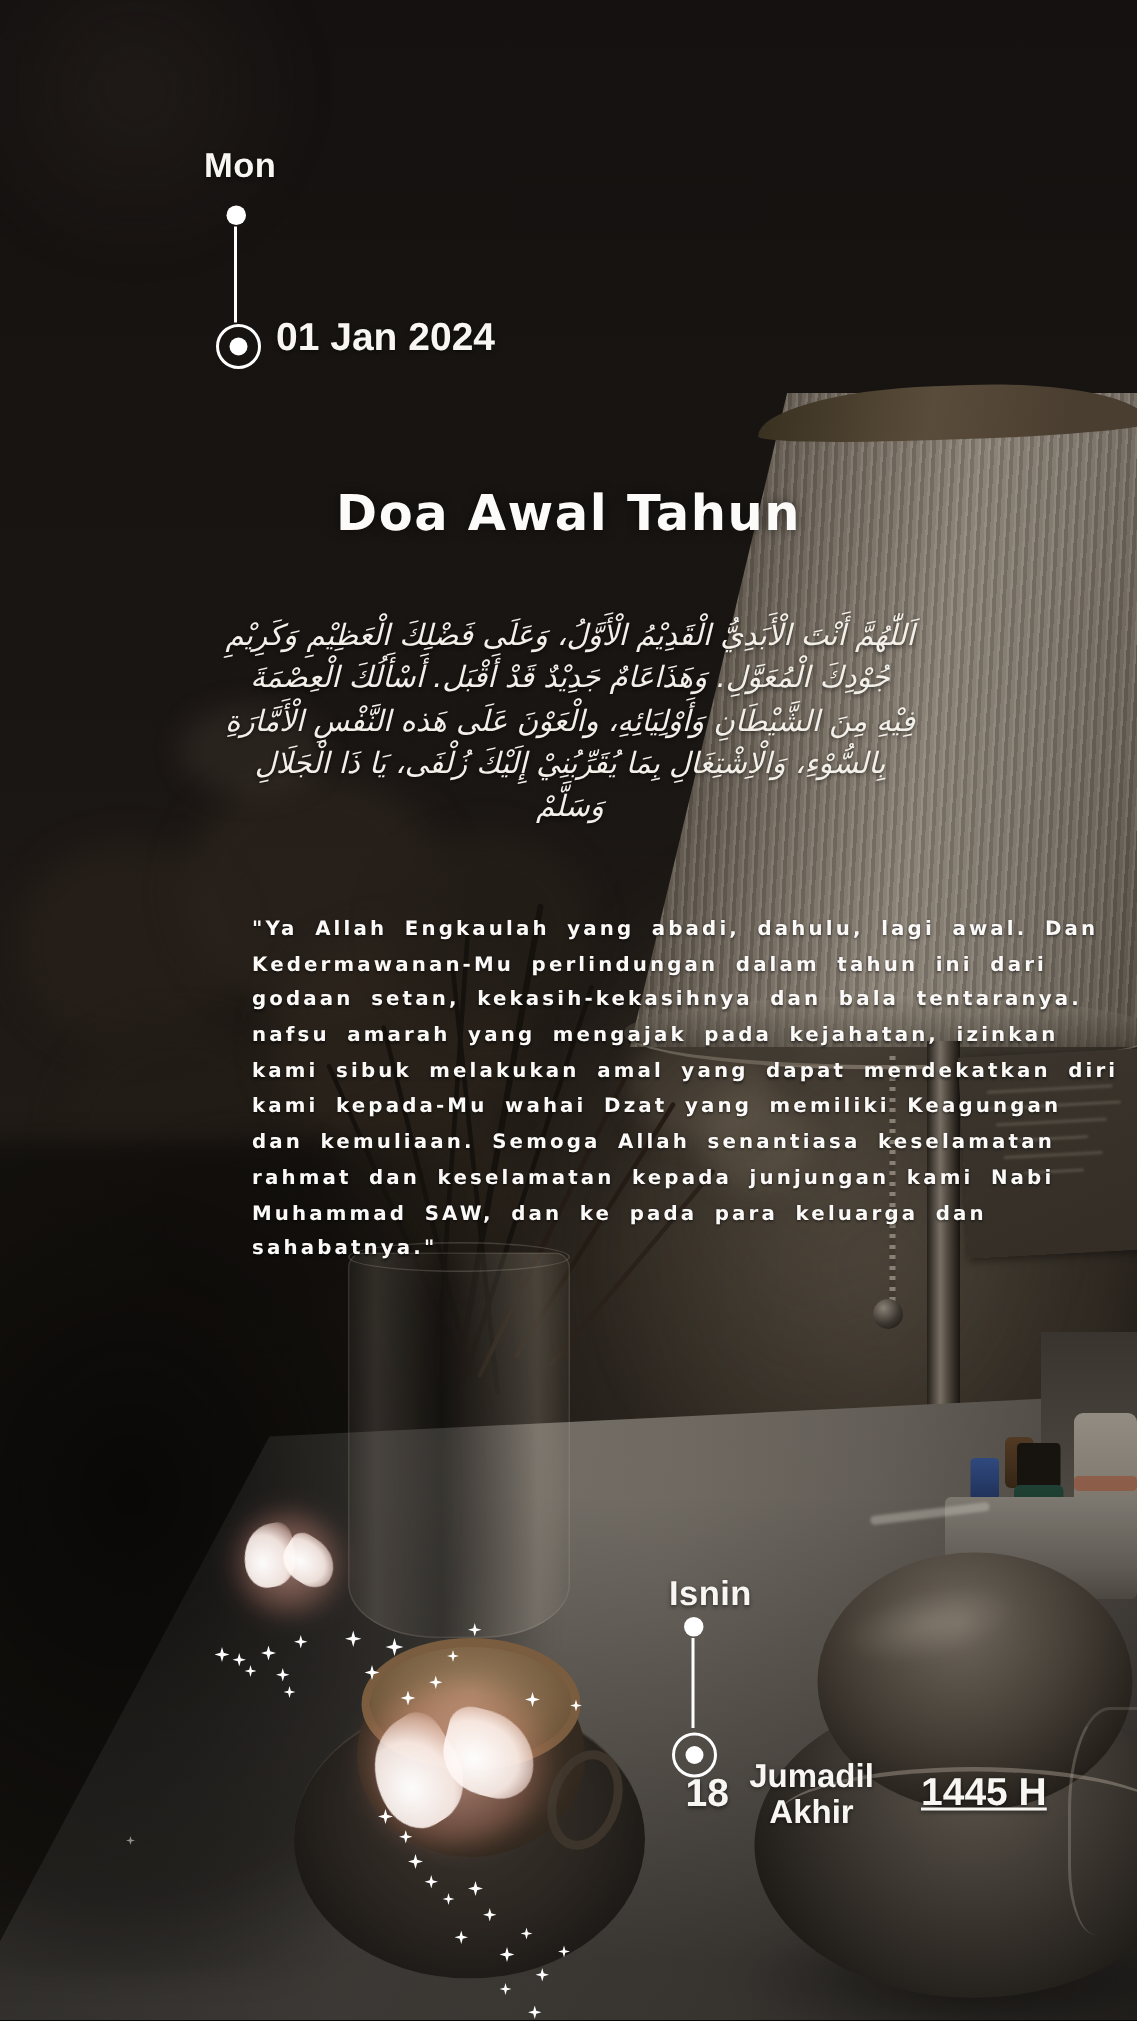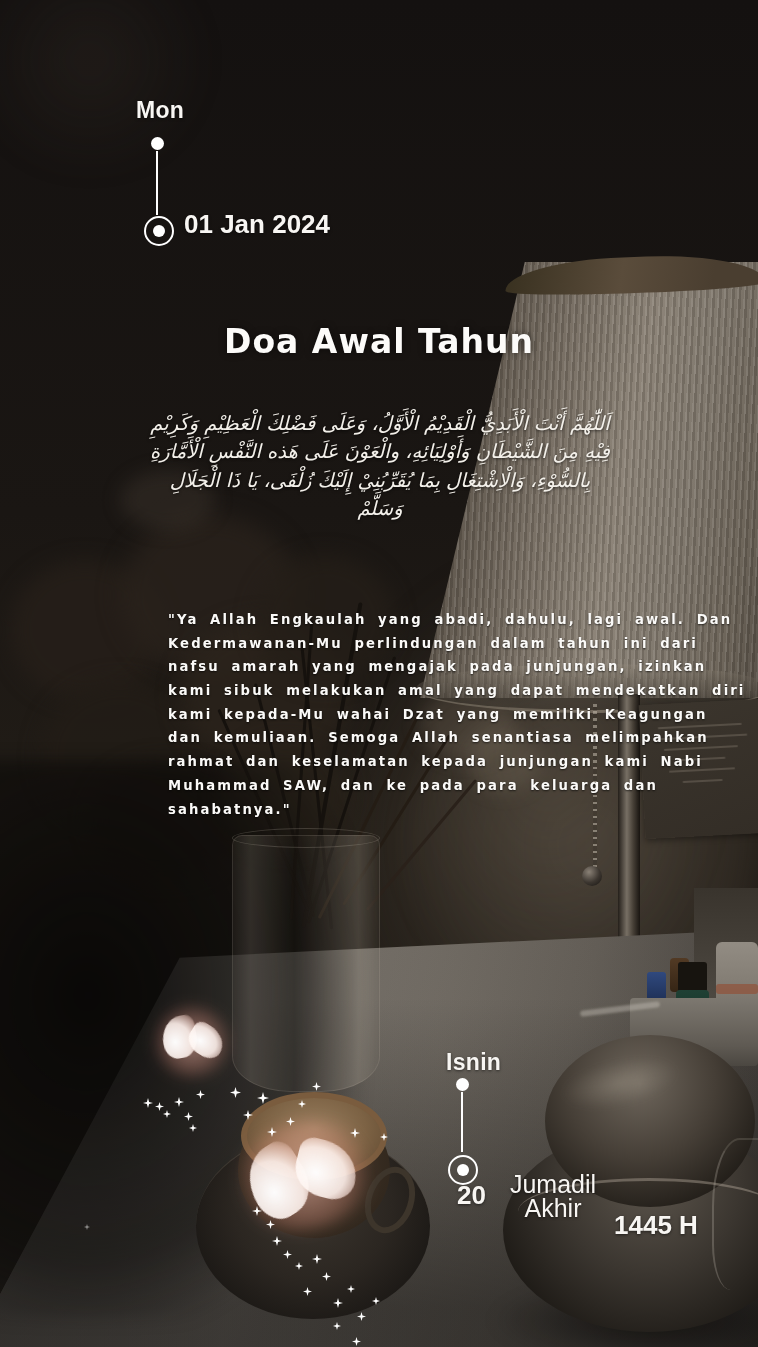--- a/index.html
+++ b/index.html
@@ -127,21 +127,21 @@
     text-shadow:0 1px 3px rgba(0,0,0,.6);}
   .arabic .a-line{white-space:nowrap;font-style:italic;}
 
   .translation{left:168px;top:608px;width:424px;
     font-family:"DejaVu Sans",sans-serif;font-size:13.2px;font-weight:700;
     letter-spacing:2.1px;word-spacing:5px;color:#fbfaf8;text-shadow:0 1px 2px rgba(0,0,0,.65);}
   .translation .t-line{height:23.7px;line-height:23.7px;text-align:justify;text-align-last:justify;white-space:nowrap;}
   .translation .t-line:last-child{text-align-last:left;}
 
   .bm-num{font-size:26px;font-weight:600;}
-  .bm-month{left:500px;top:1172px;width:106px;text-align:center;font-size:25px;font-weight:400;line-height:24px;}
+  .bm-month{left:488px;top:1172px;width:106px;text-align:center;font-size:22px;font-weight:700;line-height:24px;}
   .bm-year{font-size:26px;font-weight:600;}
 </style>
 </head>
 <body>
 
 <div class="canvas">
 
   <div class="layer corner-soft"></div>
   <div class="layer wall-glow"></div>
 
@@ -262,43 +262,45 @@
   <div class="m-line" style="left:156px;top:151px;height:64px;"></div>
   <div class="m-ring" style="left:144px;top:216px;">
       <i></i>
     </div>
   <div class="txt date-label" style="left:184px;top:209px;">01 Jan 2024</div>
 
   <div class="txt title">Doa Awal Tahun</div>
 
   <div class="txt arabic" dir="rtl">
       <div class="a-line">اَللّٰهُمَّ أَنْتَ الْأَبَدِيُّ الْقَدِيْمُ الْأَوَّلُ، وَعَلَى فَضْلِكَ الْعَظِيْمِ وَكَرِيْمِ</div>
+      <div class="a-line">جُوْدِكَ الْمُعَوَّلِ. وَهَذَاعَامٌ جَدِيْدٌ قَدْ أَقْبَل. أَسْأَلُكَ الْعِصْمَةَ</div>
       <div class="a-line">فِيْهِ مِنَ الشَّيْطَانِ وَأَوْلِيَائِهِ، والْعَوْنَ عَلَى هَذه النَّفْسِ الْأَمَّارَةِ</div>
       <div class="a-line">بِالسُّوْءِ، وَالْاِشْتِغَالِ بِمَا يُقَرِّبُنِيْ إِلَيْكَ زُلْفَى، يَا ذَا الْجَلَالِ</div>
       <div class="a-line">وَسَلَّمْ</div>
     </div>
 
   <div class="txt translation">
       <div class="t-line">"Ya Allah Engkaulah yang abadi, dahulu, lagi awal. Dan</div>
       <div class="t-line">Kedermawanan-Mu perlindungan dalam tahun ini dari</div>
-      <div class="t-line">nafsu amarah yang mengajak pada junjungan, izinkan</div>
+      <div class="t-line">godaan setan, kekasih-kekasihnya dan bala tentaranya.</div>
+      <div class="t-line">nafsu amarah yang mengajak pada kejahatan, izinkan</div>
       <div class="t-line">kami sibuk melakukan amal yang dapat mendekatkan diri</div>
       <div class="t-line">kami kepada-Mu wahai Dzat yang memiliki Keagungan</div>
-      <div class="t-line">dan kemuliaan. Semoga Allah senantiasa melimpahkan</div>
+      <div class="t-line">dan kemuliaan. Semoga Allah senantiasa keselamatan</div>
       <div class="t-line">rahmat dan keselamatan kepada junjungan kami Nabi</div>
       <div class="t-line">Muhammad SAW, dan ke pada para keluarga dan</div>
       <div class="t-line">sahabatnya."</div>
     </div>
 
   <div class="txt day-label" style="left:446px;top:1049px;">Isnin</div>
   <div class="m-dot" style="left:456px;top:1078px;"></div>
   <div class="m-line" style="left:461px;top:1092px;height:60px;"></div>
   <div class="m-ring" style="left:448px;top:1155px;">
       <i></i>
     </div>
-  <div class="txt bm-num" style="left:457px;top:1180px;">20</div>
+  <div class="txt bm-num" style="left:457px;top:1180px;">18</div>
   <div class="txt bm-month">
     <div>Jumadil</div>
     <div>Akhir</div>
   </div>
-  <div class="txt bm-year" style="left:614px;top:1210px;">1445 H</div>
+  <div class="txt bm-year" style="left:614px;top:1179px;text-decoration:underline;">1445 H</div>
 
 </div>
 
 </body></html>

